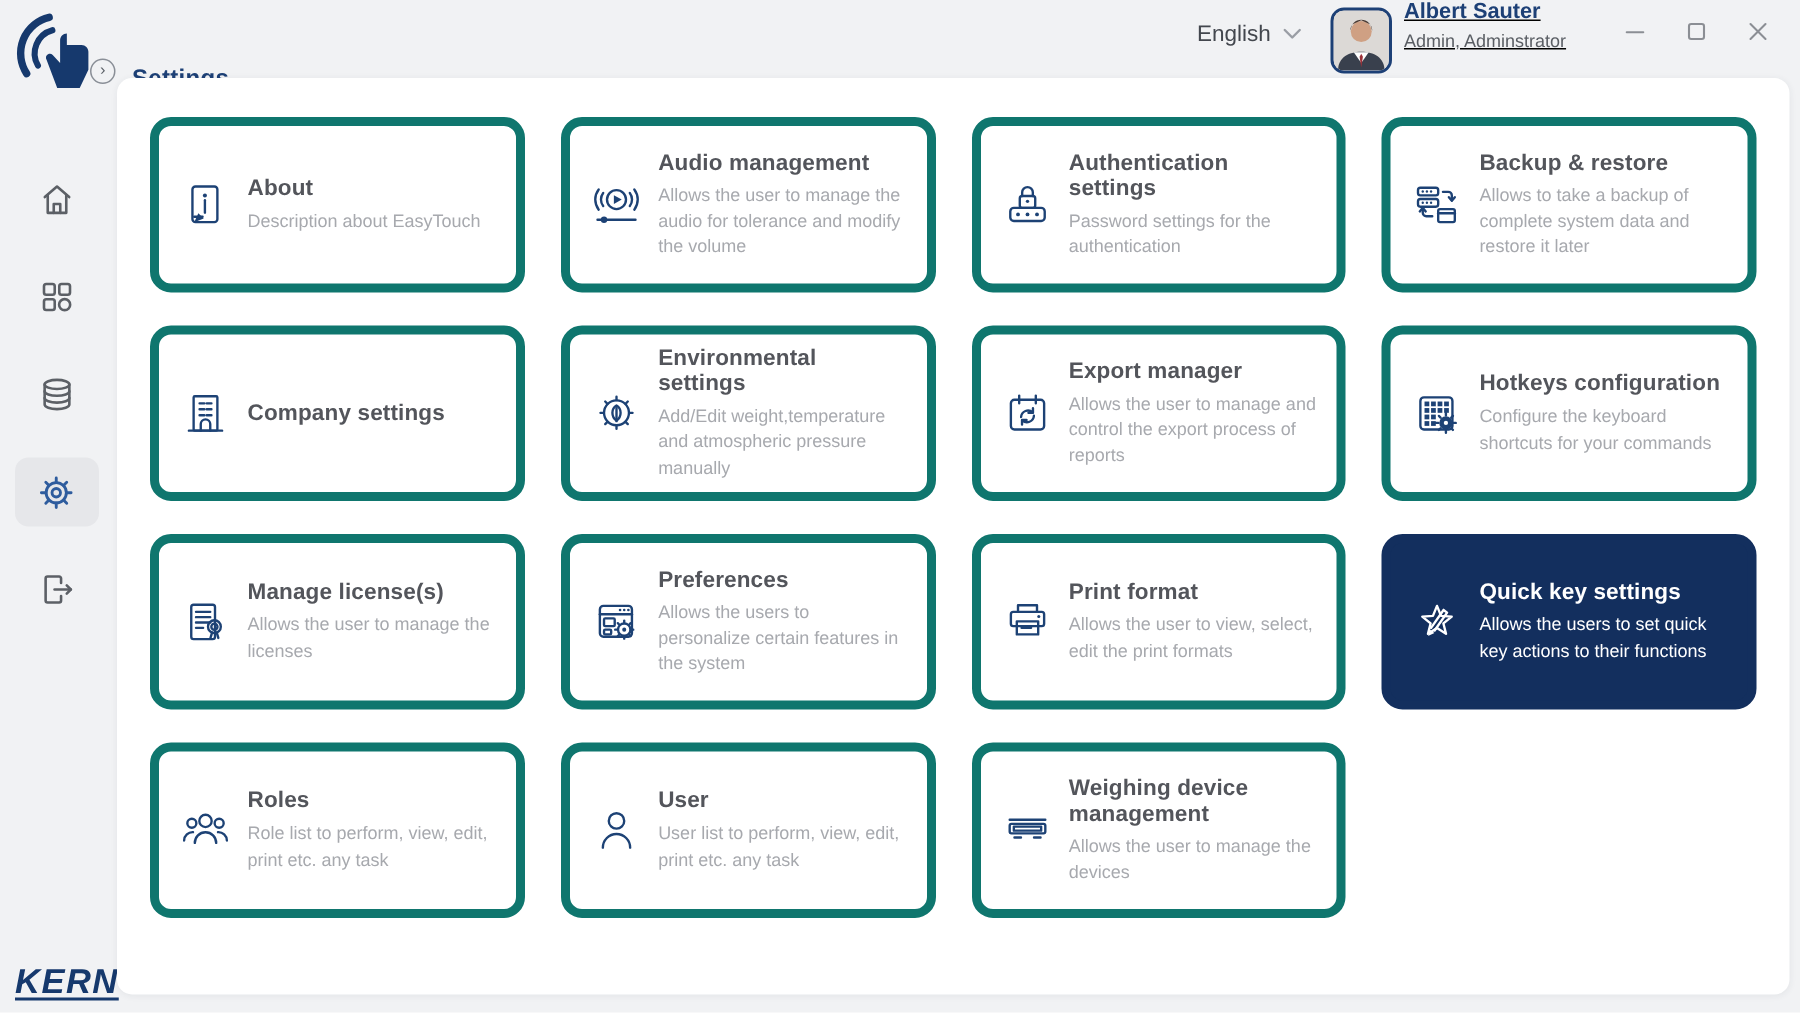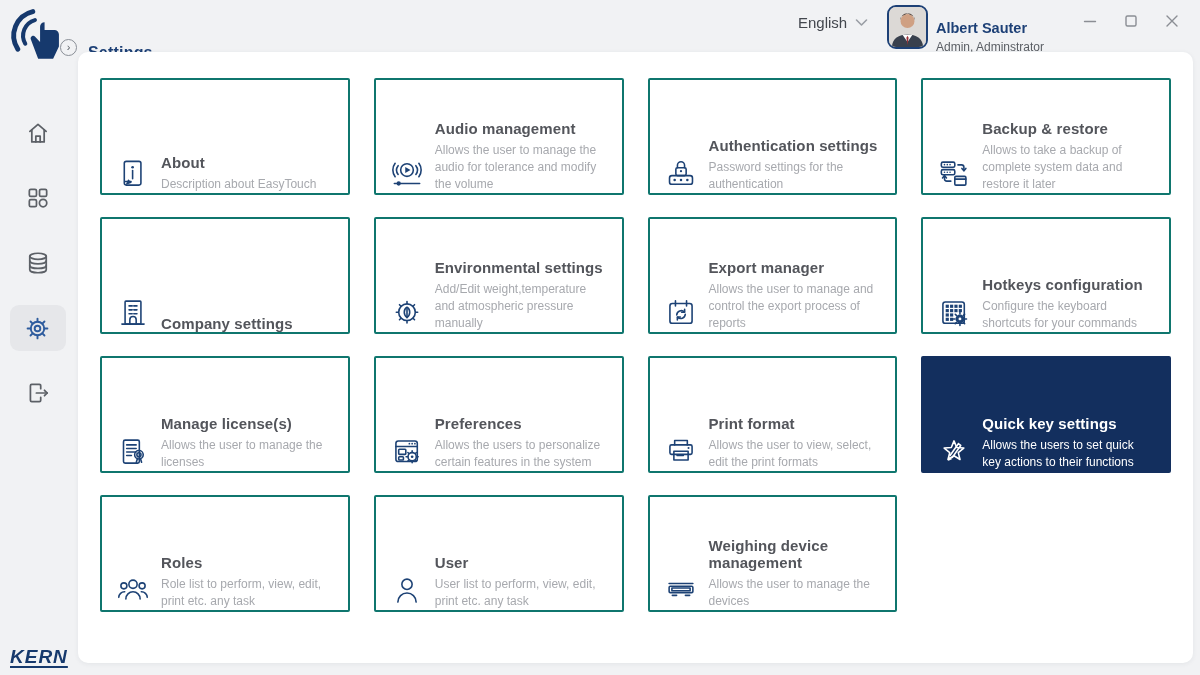--- a/index.html
+++ b/index.html
@@ -19,50 +19,50 @@
     color:#5c6168; font-size:11px; line-height:14px; text-align:center; z-index:6;
     cursor:pointer;
   }
   .nav { position:absolute; top:110px; left:0; width:75px; display:flex; flex-direction:column; align-items:center; }
   .nav-item { width:56px; height:46px; margin-bottom:19px; display:flex; align-items:center; justify-content:center; border-radius:9px; cursor:pointer; }
   .nav-item.active { background:#e6e7ea; }
   .nic { stroke:#5c6066; fill:none; stroke-width:1.6; stroke-linecap:round; stroke-linejoin:round; }
   .nav-item.active .nic { stroke:#2e5c9e; stroke-width:1.7; }
   .kern-logo {
     position:absolute; left:10px; bottom:7px;
-    font-size:19px; font-weight:700; font-style:italic; letter-spacing:1px;
+    font-size:23px; font-weight:700; font-style:italic; letter-spacing:1px;
     color:#16396d; text-decoration:underline; text-decoration-thickness:2px; text-underline-offset:3px;text-align:center;
   }
   
   .header { position:absolute; left:75px; top:0; width:1125px; height:60px; }
   .header-title { position:absolute; left:13px; top:7px; }
   .h-title { font-size:16px; font-weight:700; color:#1d4076; letter-spacing:.2px;margin-top:37px; }
   .h-sub { font-size:13px; color:#565a60; margin-top:4px; }
   .lang { position:absolute; left:723px; top:14px; display:flex; align-items:center; gap:8px; color:#43474e; font-size:15px; cursor:pointer; }
   .avatar { position:absolute; left:812px; top:5px; width:41px; height:44px; border:2px solid #1d4076; border-radius:9px; overflow:hidden; background:#dcd9d6; }
-  .user-block { position:absolute; left:861px; top:20px; }
+  .user-block { position:absolute; left:861px; top:0;text-decoration:underline; }
   .user-name { font-size:14.5px; font-weight:700; color:#1d4076; }
   .user-role { font-size:12px; color:#5a5e64; margin-top:4px; }
   .win-controls { position:absolute; right:20px; top:13px; display:flex; gap:25px; align-items:center; }
   .win-btn { width:16px; height:16px; display:flex; align-items:center; justify-content:center; cursor:pointer; }
   .wic { stroke:#8b8e94; fill:none; stroke-width:1.4; stroke-linecap:round; }
   
   .panel {
     position:absolute; left:78px; top:52px; width:1115px; height:611px;
     background:#ffffff; border-radius:10px; box-shadow:0 1px 5px rgba(40,50,70,.07);
   }
   .grid {
     padding:26px 22px;
     display:grid; grid-template-columns:repeat(4, 1fr);
     column-gap:24px; row-gap:22px;
   }
   .card {
     height:117px; background:#fff;
-    border:2px solid #0f766e; border-radius:2px;
-    display:flex; align-items:flex-end;
+    border:6px solid #0f766e; border-radius:14px;
+    display:flex; align-items:center;
     padding:0 14px 0 12px; cursor:pointer;
   }
   .card-icon { flex:0 0 36px; margin-right:9px; display:flex; align-items:center; justify-content:center; }
   .card-text { display:flex; flex-direction:column; }
   .card-title { font-size:15px; font-weight:700; color:#53555b; letter-spacing:.1px; }
   .card-desc { font-size:12px; color:#a7a9ae; margin-top:5px; line-height:1.42; }
   .card.active { background:#132f5e; border-color:#132f5e; }
   .card.active .card-title { color:#ffffff; }
   .card.active .card-desc { color:#ffffff; }
   .ic { stroke:#1d4275; fill:none; stroke-width:2; stroke-linecap:round; stroke-linejoin:round; }

